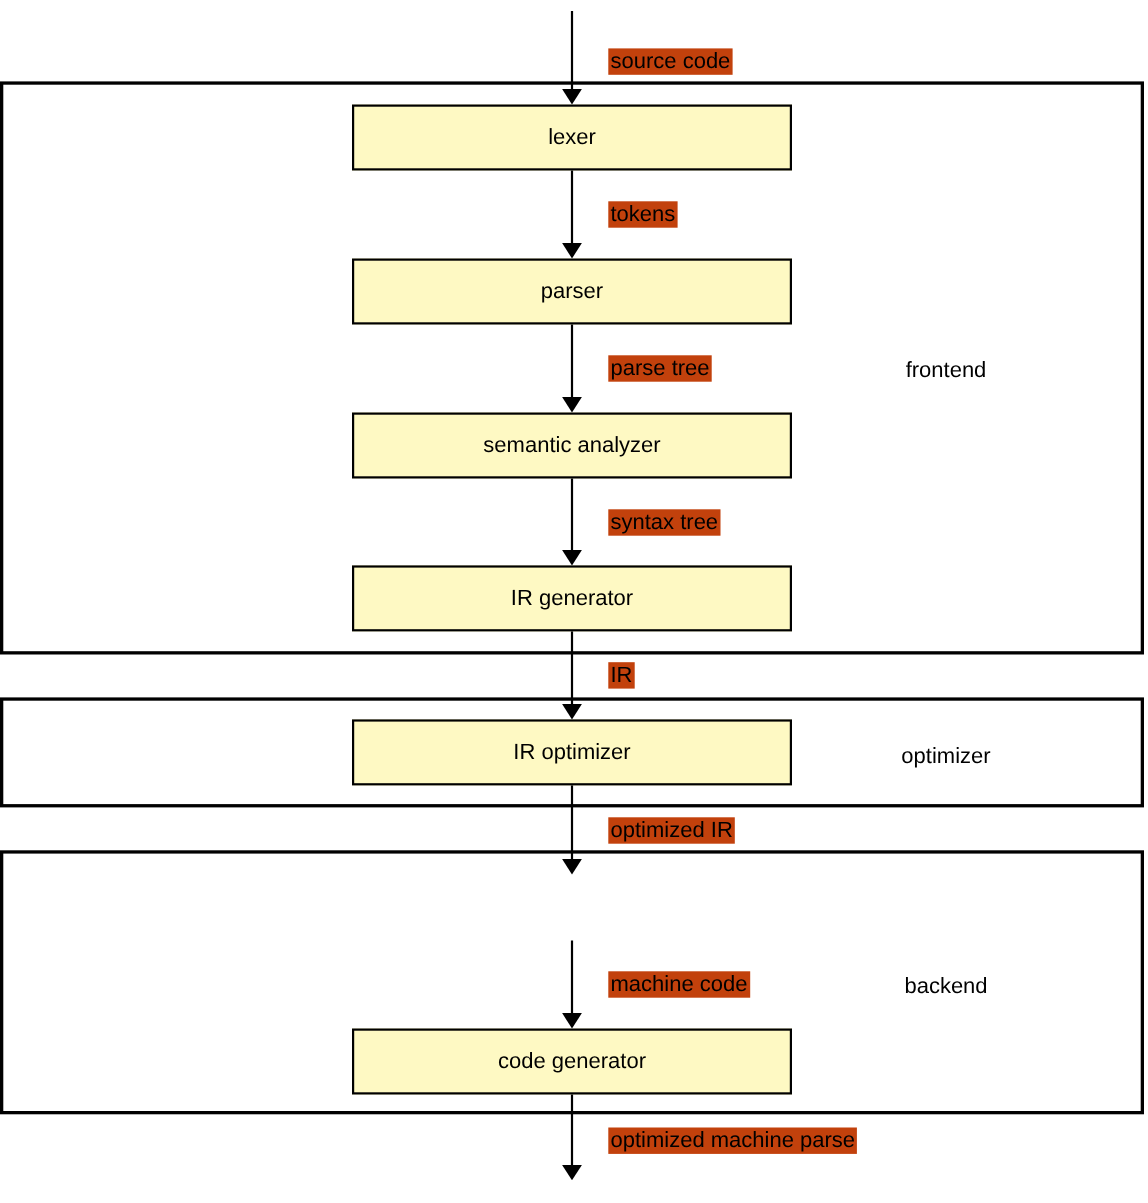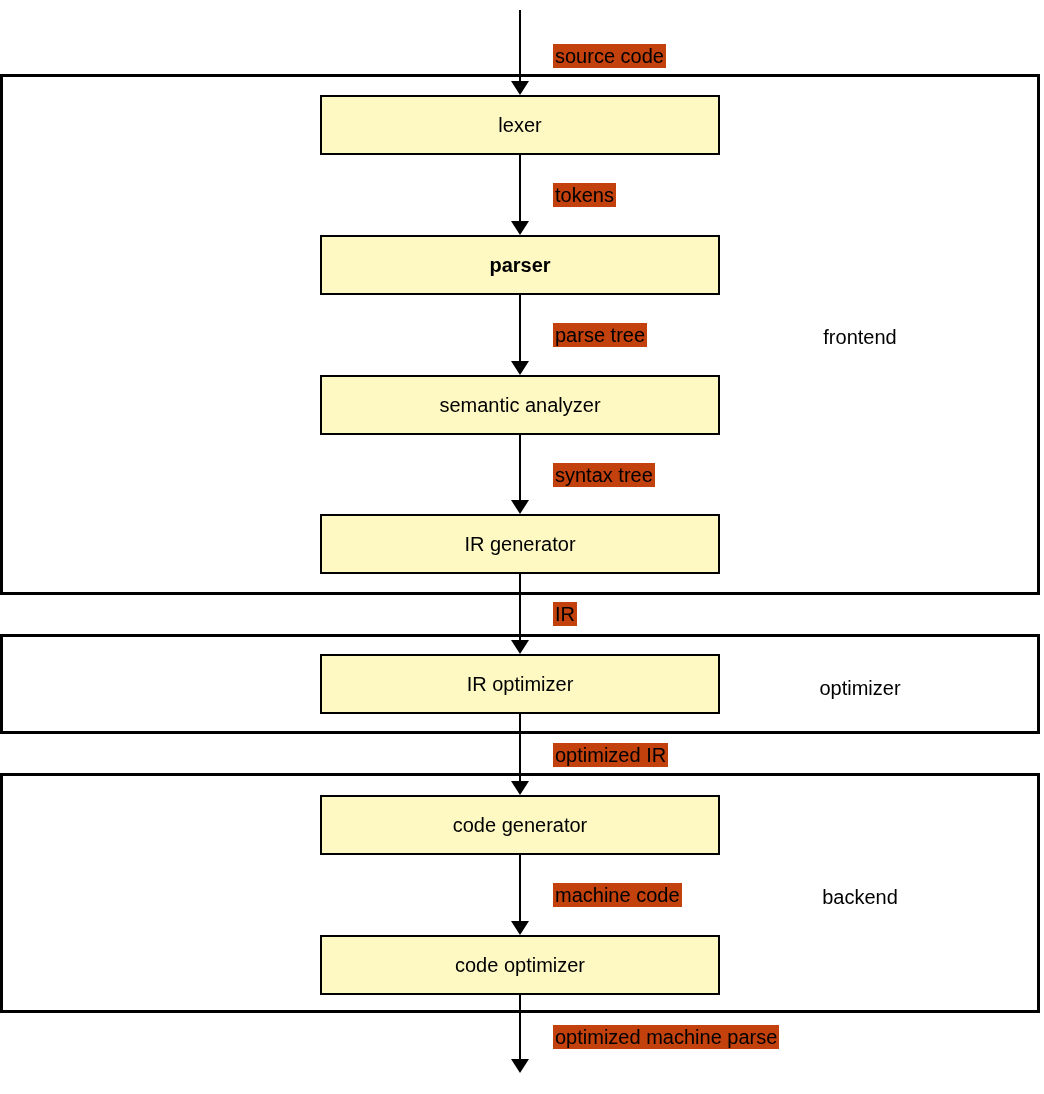--- a/index.html
+++ b/index.html
@@ -36,21 +36,21 @@
     border: 2px solid #000000;
     box-sizing: border-box;
     background: #fef9c3;
     display: flex;
     align-items: center;
     justify-content: center;
     font-size: 20px;
     z-index: 2;
   }
   .stage-lexer     { top: 95px; }
-  .stage-parser    { top: 235px; font-weight: bold; }
+  .stage-parser    { top: 235px; }
   .stage-semantic  { top: 375px; }
   .stage-irgen     { top: 514px; }
   .stage-iropt     { top: 654px; }
   .stage-codegen   { top: 795px; }
   .stage-codeopt   { top: 935px; }
 
   .arrow-line {
     position: absolute;
     left: 519px;
     width: 2px;
@@ -129,25 +129,22 @@
   </div>
   <div class="stage-box stage-semantic">
     <span>semantic analyzer</span>
   </div>
   <div class="stage-box stage-irgen">
     <span>IR generator</span>
   </div>
   <div class="stage-box stage-iropt">
     <span>IR optimizer</span>
   </div>
-  <div class="stage-box stage-codegen">
+  <div class="stage-box stage-codeopt">
     <span>code generator</span>
-  </div>
-  <div class="stage-box stage-codeopt">
-    <span>code optimizer</span>
   </div>
 
   <div class="arrow-line line-1"></div>
   <div class="arrow-head head-1"></div>
   <div class="arrow-line line-2"></div>
   <div class="arrow-head head-2"></div>
   <div class="arrow-line line-3"></div>
   <div class="arrow-head head-3"></div>
   <div class="arrow-line line-4"></div>
   <div class="arrow-head head-4"></div>

